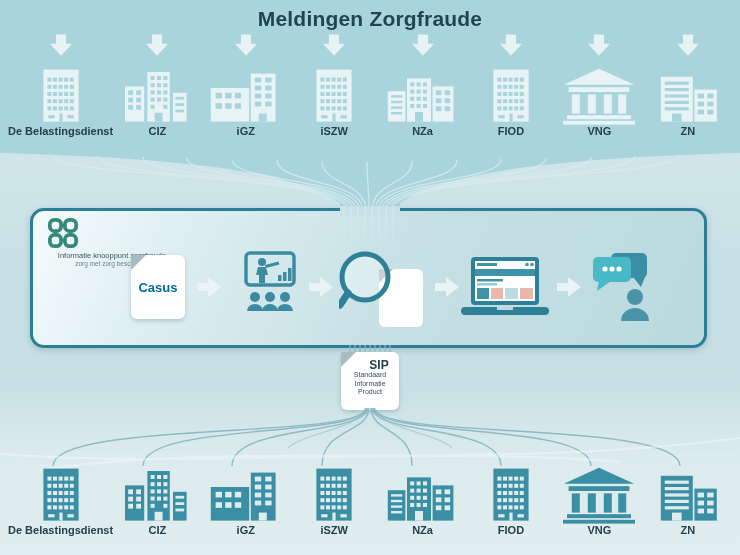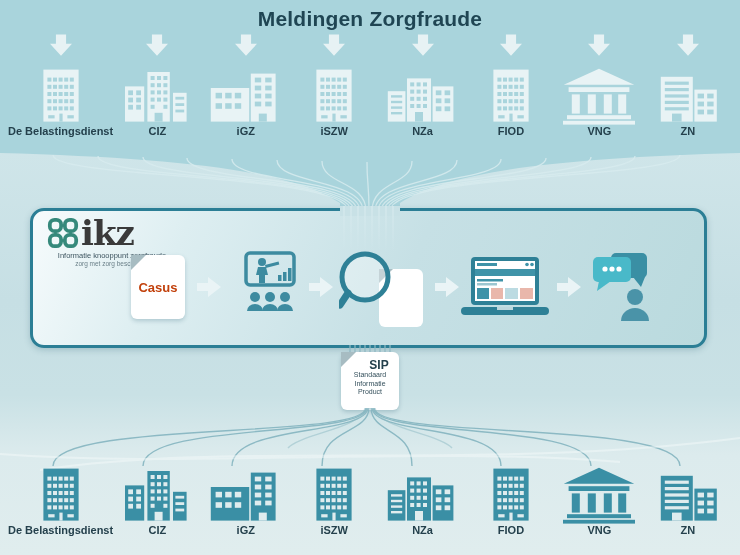--- a/index.html
+++ b/index.html
@@ -39,21 +39,21 @@
   .logo{position:absolute;left:14px;top:6px;width:130px;}
   .logo-row{display:flex;align-items:center;}
   .clover{width:32px;height:32px;margin-right:2px;}
   .logo-name{font-family:"DejaVu Serif",serif;font-weight:700;font-size:34px;color:#3a3a3a;letter-spacing:-1px;line-height:32px;}
   .logo-sub1{font-size:7.5px;color:#3e5560;margin-top:2px;text-align:center;}
   .logo-sub2{font-size:6.5px;color:#6b8089;text-align:center;}
 
   .doc-card{position:absolute;background:#fff;border-radius:6px;box-shadow:0 2px 4px rgba(40,90,110,.25);}
   .fold{position:absolute;left:0;top:0;width:15px;height:15px;}
   .casus{left:98px;top:44px;width:54px;height:64px;display:flex;align-items:center;justify-content:center;}
-  .casus-txt{font-size:13px;font-weight:700;color:#c2410c;}
+  .casus-txt{font-size:13px;font-weight:700;color:#0369a1;}
   .flow-arrow{position:absolute;width:24px;height:20px;fill:#eaf4f6;}
   .fa1{left:164px;top:66px;} .fa2{left:276px;top:66px;} .fa3{left:402px;top:66px;} .fa4{left:524px;top:66px;}
   .pres{left:208px;top:40px;} .mag{left:306px;top:36px;} .laptop{left:428px;top:46px;} .chat{left:556px;top:40px;}
 
   
   .sip{left:341px;top:352px;width:58px;height:58px;text-align:center;}
   .sip-title{margin-top:7px;font-size:12px;font-weight:700;color:#24404c;line-height:12px;margin-left:18px;}
   .sip-line{font-size:7px;color:#35505c;line-height:8.5px;}
 </style>
 </head>
@@ -313,21 +313,20 @@
     <div class="logo">
       <div class="logo-row">
         <svg class="clover" viewBox="0 0 34 34">
           <g fill="none" stroke="#35897b" stroke-width="4">
             <rect x="3" y="3" width="12" height="12" rx="5"></rect>
             <rect x="19" y="3" width="12" height="12" rx="5"></rect>
             <rect x="3" y="19" width="12" height="12" rx="5"></rect>
             <rect x="19" y="19" width="12" height="12" rx="5"></rect>
           </g>
         </svg>
-        <span class="logo-name">ikz</span>
       </div>
       <div class="logo-sub1">Informatie knooppunt zorgfraude</div>
       <div class="logo-sub2">zorg met zorg beschermd</div>
     </div>
 
     <div class="doc-card casus">
       <svg class="fold" viewBox="0 0 15 15">
           <polygon points="0,0 15,0 0,15" fill="#a7bcc2"></polygon>
         </svg>
       <span class="casus-txt">Casus</span>

